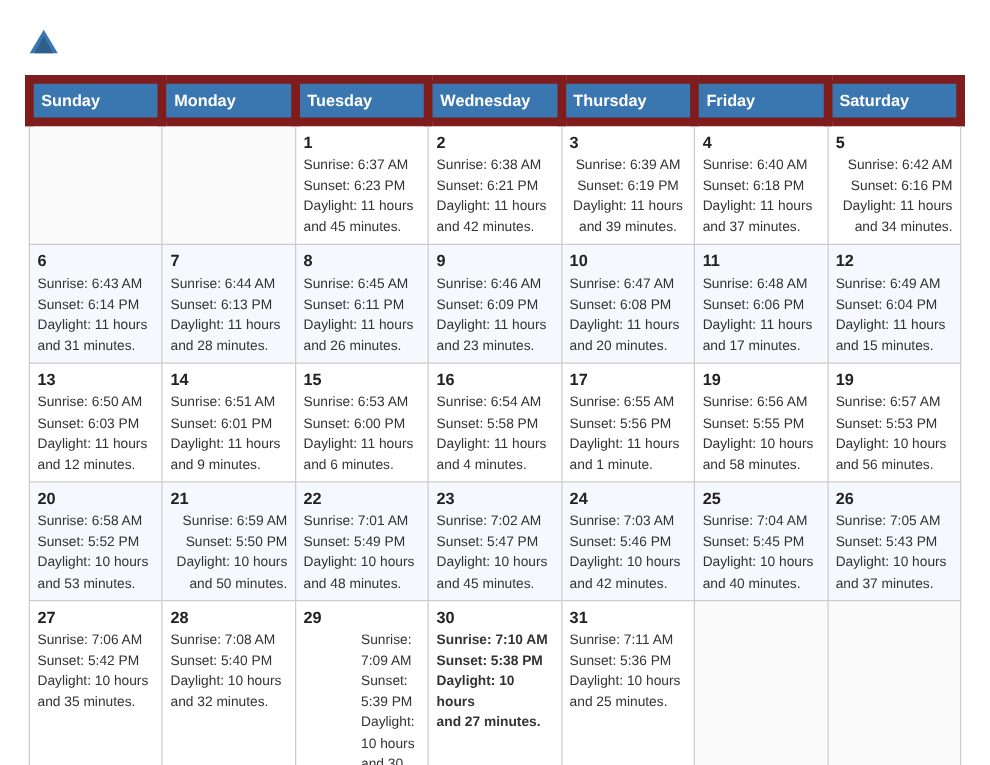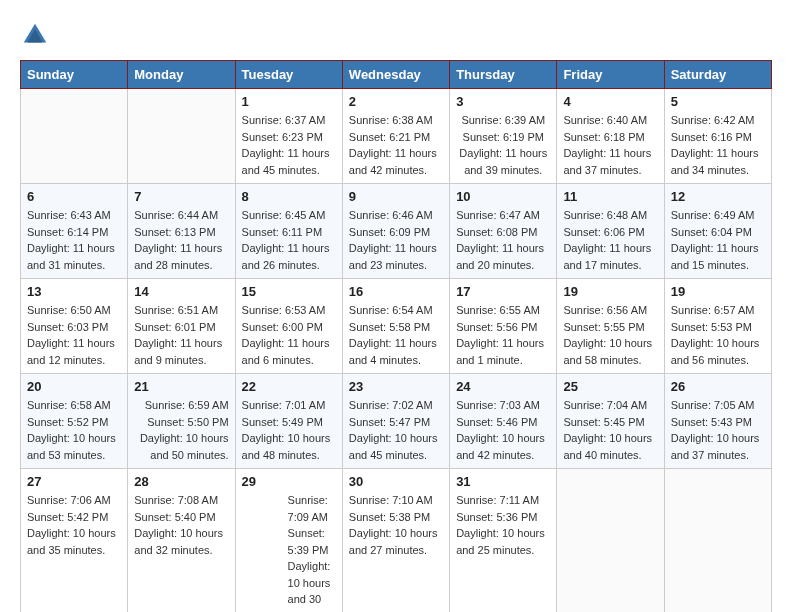--- a/index.html
+++ b/index.html
@@ -51,21 +51,21 @@
       border-collapse: collapse;
       font-size: 11px;
     }
     .calendar-table th {
       background-color: #3a76b0;
       color: white;
       text-align: left;
       padding: 6px 6px;
       font-size: 13px;
       font-weight: bold;
-      border: 1px solid #7f1d1d;
+      border: 7px solid #7f1d1d;
     }
     .calendar-table td {
       border: 1px solid #ccc;
       vertical-align: top;
       padding: 5px 6px;
       width: 14.28%;
       min-height: 80px;
       height: 90px;
       background: #fff;
     }
@@ -146,21 +146,21 @@
         </td>
         <td>
           <div class="day-number">4</div>
           <div class="day-info" style="white-space: pre-line;">Sunrise: 6:40 AM
 Sunset: 6:18 PM
 Daylight: 11 hours
 and 37 minutes.</div>
         </td>
         <td>
           <div class="day-number">5</div>
-          <div class="day-info" style="white-space: pre-line;">Sunrise: 6:42 AM
+          <div class="day-info" style="white-space: pre-line; text-align: right;">Sunrise: 6:42 AM
 Sunset: 6:16 PM
 Daylight: 11 hours
 and 34 minutes.</div>
         </td>
       </tr>
       <tr>
         <td>
           <div class="day-number">6</div>
           <div class="day-info" style="white-space: pre-line;">Sunrise: 6:43 AM
 Sunset: 6:14 PM
@@ -329,21 +329,21 @@
         </td>
         <td>
           <div class="day-number">29</div>
           <div class="day-info" style="white-space: pre-line; margin-left: 46px;">Sunrise: 7:09 AM
 Sunset: 5:39 PM
 Daylight: 10 hours
 and 30 minutes.</div>
         </td>
         <td>
           <div class="day-number">30</div>
-          <div class="day-info" style="white-space: pre-line;">Sunrise: 7:10 AM
+          <div class="day-info" style="white-space: pre-line; font-weight: bold;">Sunrise: 7:10 AM
 Sunset: 5:38 PM
 Daylight: 10 hours
 and 27 minutes.</div>
         </td>
         <td>
           <div class="day-number">31</div>
           <div class="day-info" style="white-space: pre-line;">Sunrise: 7:11 AM
 Sunset: 5:36 PM
 Daylight: 10 hours
 and 25 minutes.</div>

